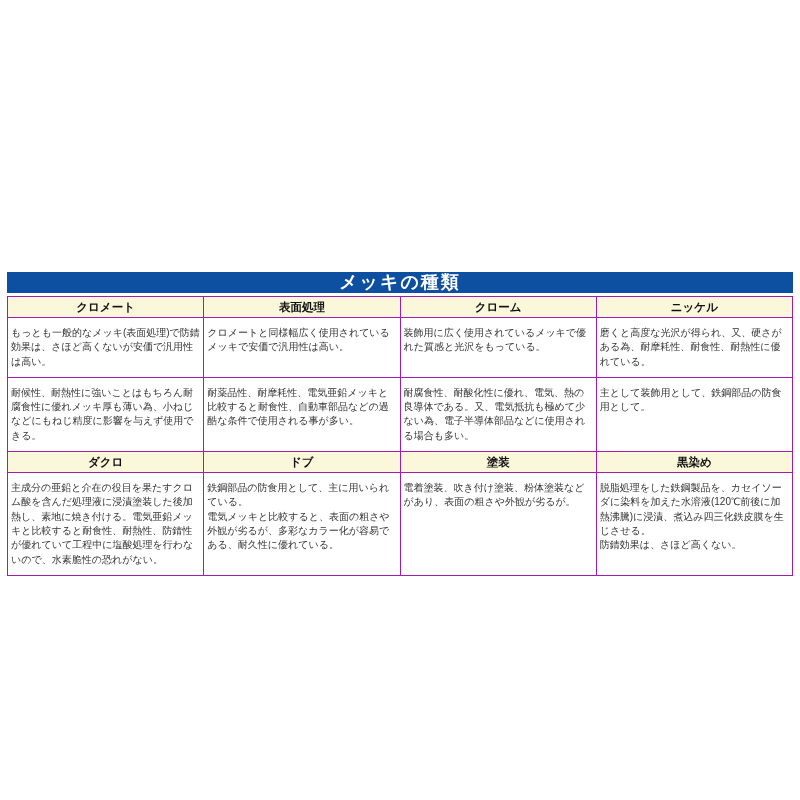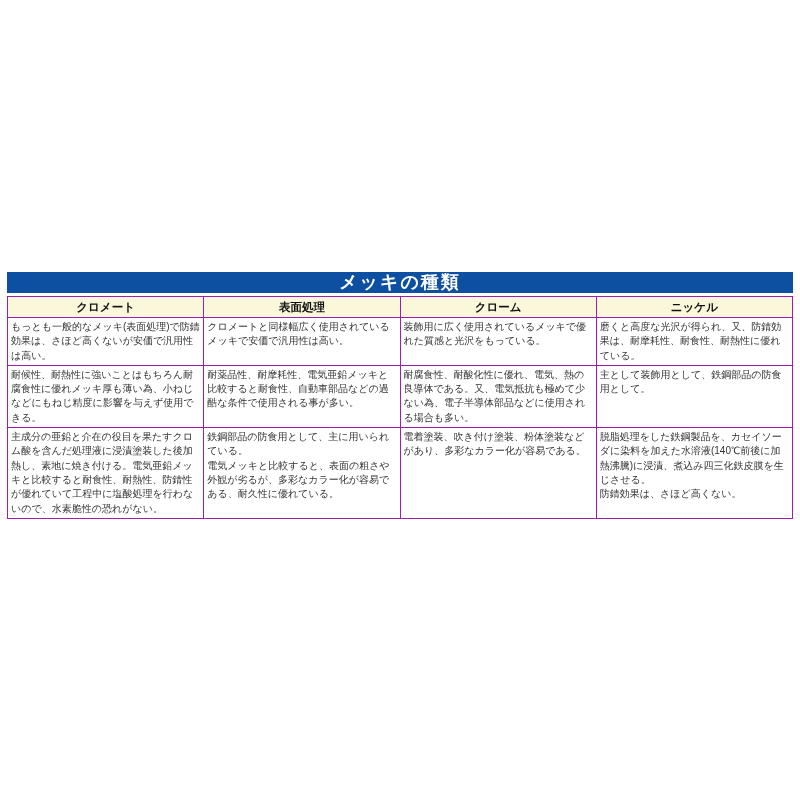--- a/index.html
+++ b/index.html
@@ -49,21 +49,21 @@
     vertical-align: middle;
     padding: 1px 2px;
   }
   tr.brow td {
     background: #ffffff;
     color: #333333;
     font-size: 10px;
     line-height: 14.3px;
     vertical-align: top;
     text-align: left;
-    padding: 2px 3px;
+    padding: 8px 3px;
     white-space: pre-wrap;
     overflow: hidden;
   }
   tr.brow.r1 td { height: 44px; }
   tr.brow.r2 td { height: 48px; }
   tr.brow.r3 td { height: 72px; }
 </style>
 </head>
 <body>
 
@@ -78,34 +78,40 @@
       <tr class="hrow">
         <td>クロメート</td>
         <td>表面処理</td>
         <td>クローム</td>
         <td>ニッケル</td>
       </tr>
       <tr class="brow r1">
         <td>もっとも一般的なメッキ(表面処理)で防錆効果は、さほど高くないが安価で汎用性は高い。</td>
         <td>クロメートと同様幅広く使用されているメッキで安価で汎用性は高い。</td>
         <td>装飾用に広く使用されているメッキで優れた質感と光沢をもっている。</td>
-        <td>磨くと高度な光沢が得られ、又、防錆効果は、耐摩耗性、耐食性、耐熱性に優れている。</td>
+        <td>磨くと高度な光沢が得られ、又、硬さがある為、耐摩耗性、耐食性、耐熱性に優れている。</td>
       </tr>
 
       <tr class="brow r2">
         <td>耐候性、耐熱性に強いことはもちろん耐腐食性に優れメッキ厚も薄い為、小ねじなどにもねじ精度に影響を与えず使用できる。</td>
         <td>耐薬品性、耐摩耗性、電気亜鉛メッキと比較すると耐食性、自動車部品などの過酷な条件で使用される事が多い。</td>
         <td>耐腐食性、耐酸化性に優れ、電気、熱の良導体である。又、電気抵抗も極めて少ない為、電子半導体部品などに使用される場合も多い。</td>
         <td>主として装飾用として、鉄鋼部品の防食用として。</td>
       </tr>
 
+      <tr class="hrow">
+        <td>ダクロ</td>
+        <td>ドブ</td>
+        <td>塗装</td>
+        <td>黒染め</td>
+      </tr>
       <tr class="brow r3">
         <td>主成分の亜鉛と介在の役目を果たすクロム酸を含んだ処理液に浸漬塗装した後加熱し、素地に焼き付ける。電気亜鉛メッキと比較すると耐食性、耐熱性、防錆性が優れていて工程中に塩酸処理を行わないので、水素脆性の恐れがない。</td>
         <td>鉄鋼部品の防食用として、主に用いられている。
 電気メッキと比較すると、表面の粗さや外観が劣るが、多彩なカラー化が容易である、耐久性に優れている。</td>
-        <td>電着塗装、吹き付け塗装、粉体塗装などがあり、多彩なカラー化が容易である。</td>
-        <td>脱脂処理をした鉄鋼製品を、カセイソーダに染料を加えた水溶液(140℃前後に加熱沸騰)に浸漬、煮込み四三化鉄皮膜を生じさせる。
+        <td>電着塗装、吹き付け塗装、粉体塗装などがあり、表面の粗さや外観が劣るが。</td>
+        <td>脱脂処理をした鉄鋼製品を、カセイソーダに染料を加えた水溶液(120℃前後に加熱沸騰)に浸漬、煮込み四三化鉄皮膜を生じさせる。
 防錆効果は、さほど高くない。</td>
       </tr>
     </tbody>
   </table>
 
 </div>
 
 </body></html>

